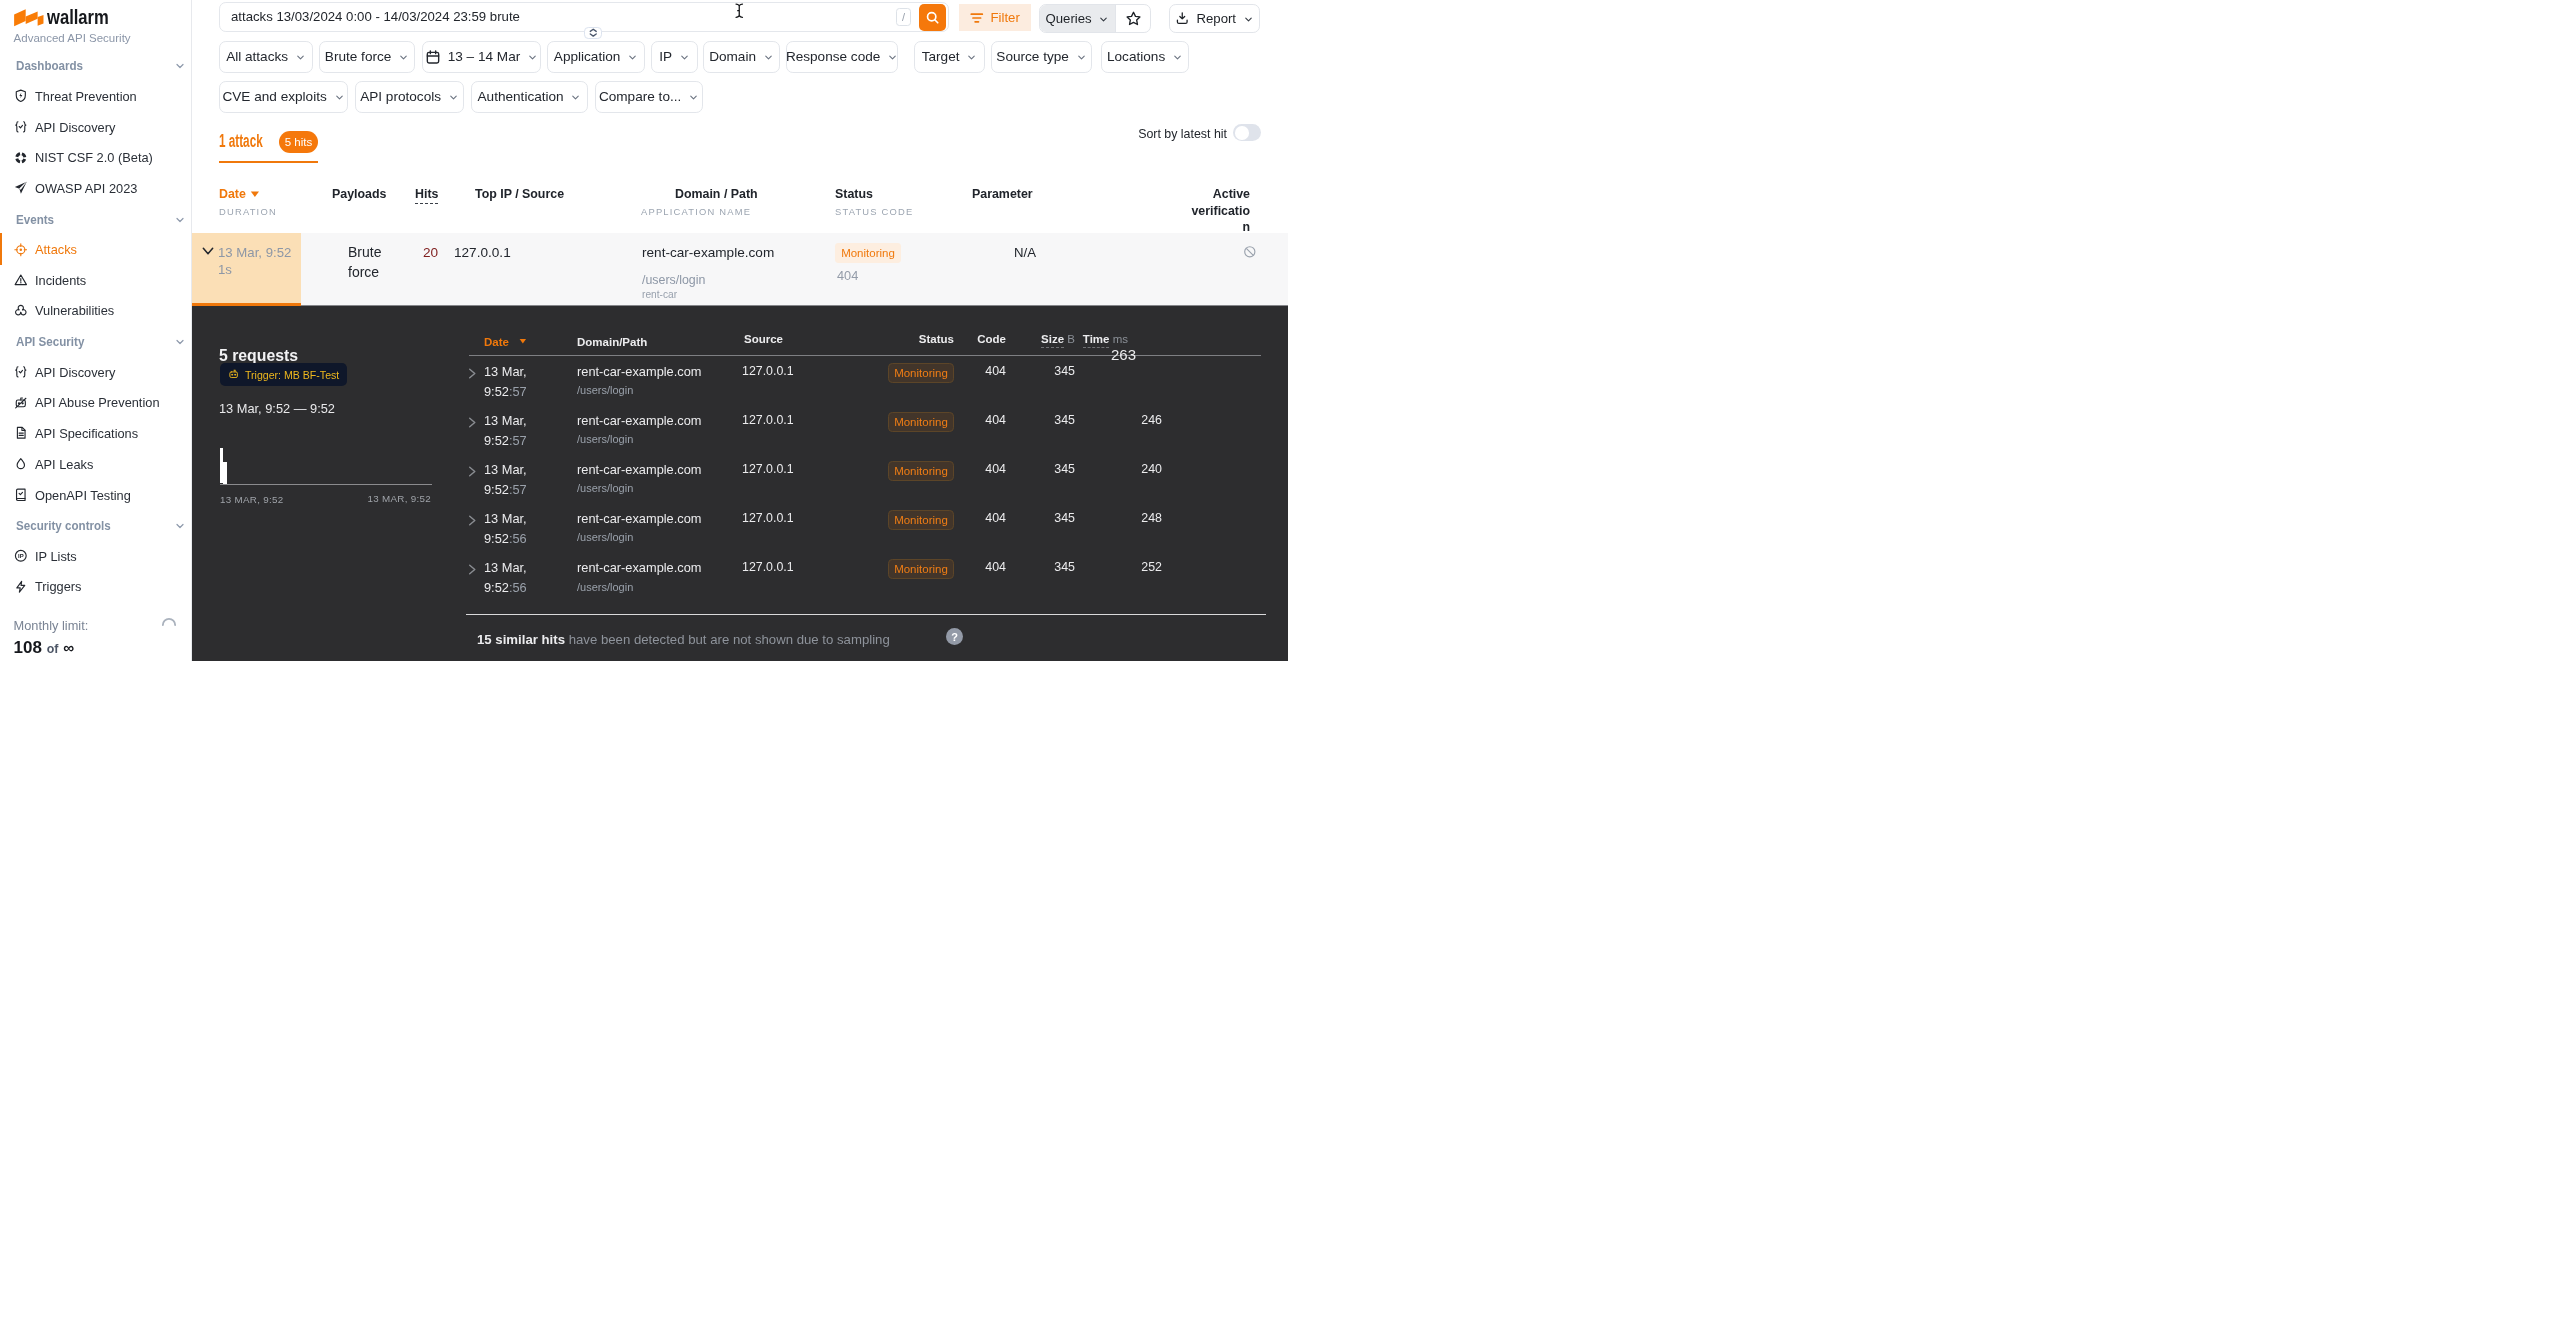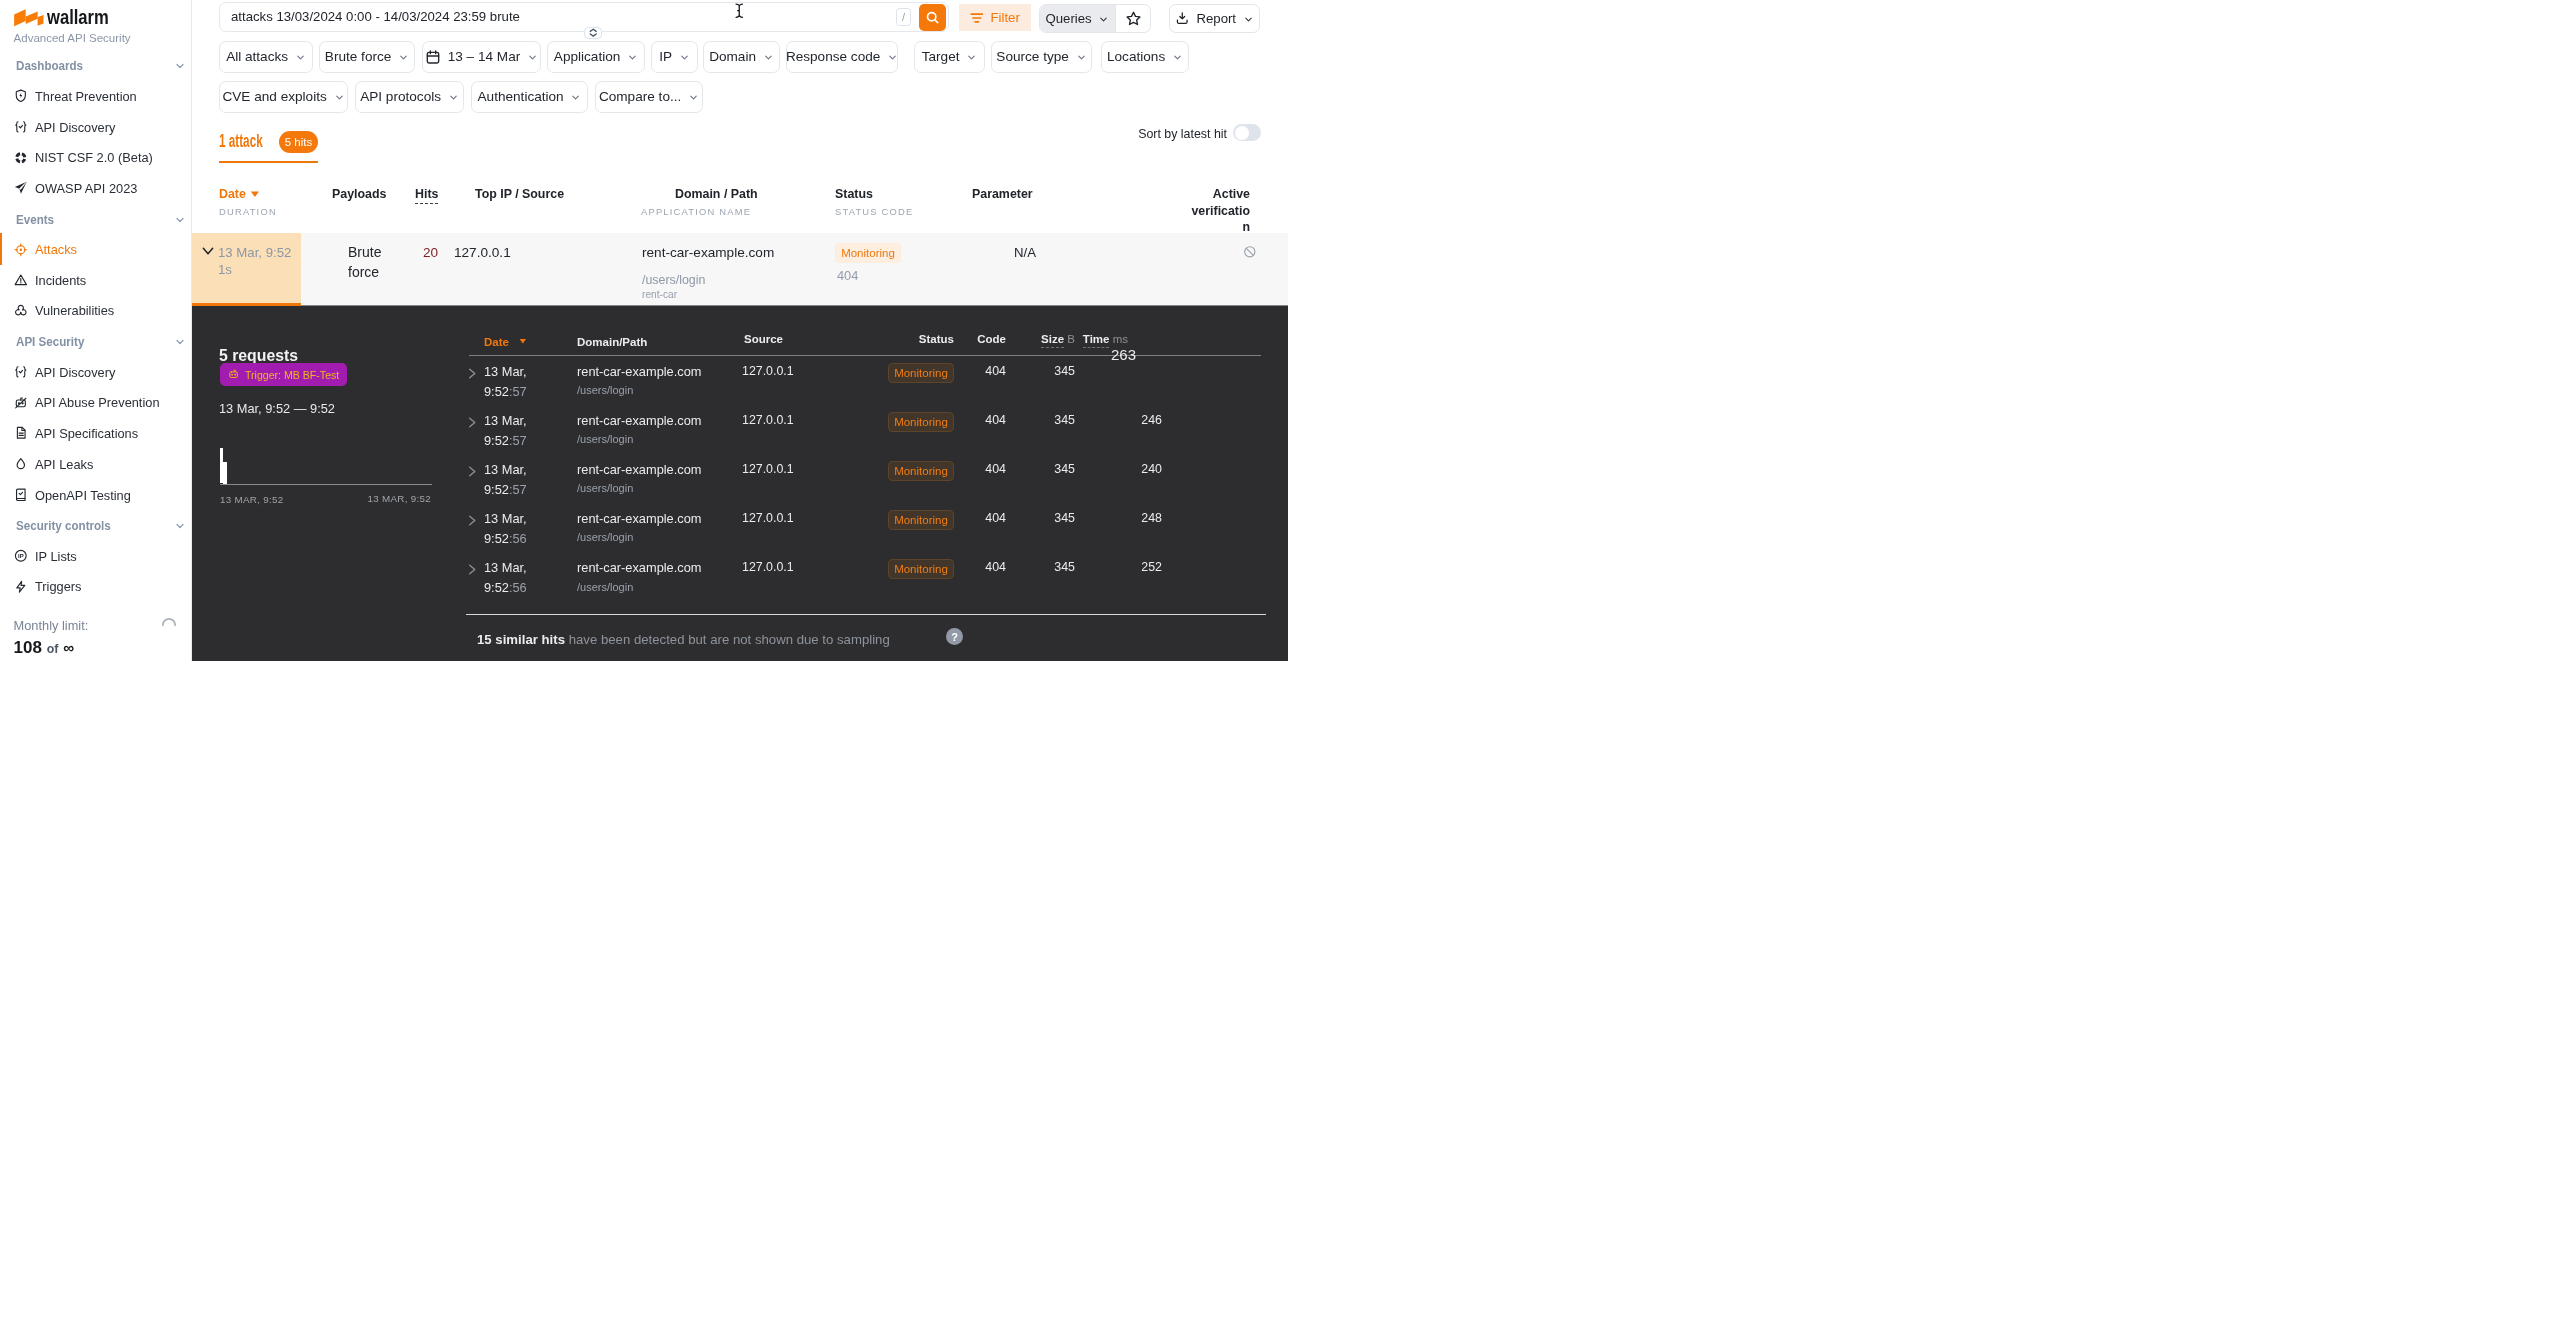--- a/index.html
+++ b/index.html
@@ -293,21 +293,21 @@
     <div class="abs" style="left:837px;top:268px;font-size:12.8px;color:#949ca9;">404</div>
     <div class="abs" style="left:1014px;top:245px;font-size:13.2px;color:#22262d;">N/A</div>
     <svg class="abs" style="left:1243px;top:245px" width="13.6" height="13.6" viewBox="0 0 24 24" fill="none" stroke="#9aa2ad" stroke-width="2">
         <circle cx="12" cy="12" r="9"></circle>
         <path d="M5.8 5.8 L18.2 18.2"></path>
       </svg>
   </div>
   <div id="dark">
     <div class="abs" style="left:27px;top:22px;font-size:15.8px;font-weight:bold;color:#f2f2f4;margin-top:19px;">5 requests</div>
 
-    <div class="abs" style="left:28px;top:57px;width:127px;height:23px;padding:0 7.7px;background:#a21caf;border-radius:5.1px;display:flex;align-items:center;gap:6px;">
+    <div class="abs" style="left:28px;top:57px;width:127px;height:23px;padding:0 7.7px;background:#0f172a;border-radius:5.1px;display:flex;align-items:center;gap:6px;">
       <svg width="14.5" height="14.5" viewBox="0 0 24 24" fill="none" stroke="#edb71e" stroke-width="2" stroke-linecap="round" stroke-linejoin="round">
           <rect x="4" y="7" width="16" height="12" rx="3"></rect>
           <path d="M15 7 V3.5 M15 3.5 H12.8"></path>
           <circle cx="8.8" cy="13" r="1.1" fill="#edb71e"></circle>
           <circle cx="15.2" cy="13" r="1.1" fill="#edb71e"></circle>
         </svg>
       <span style="font-size:10.6px;color:#edb71e;white-space:nowrap;">Trigger: MB BF-Test</span>
     </div>
     <div class="abs" style="left:27px;top:95px;font-size:12.8px;color:#e9e9eb;">13 Mar, 9:52 — 9:52</div>
 

